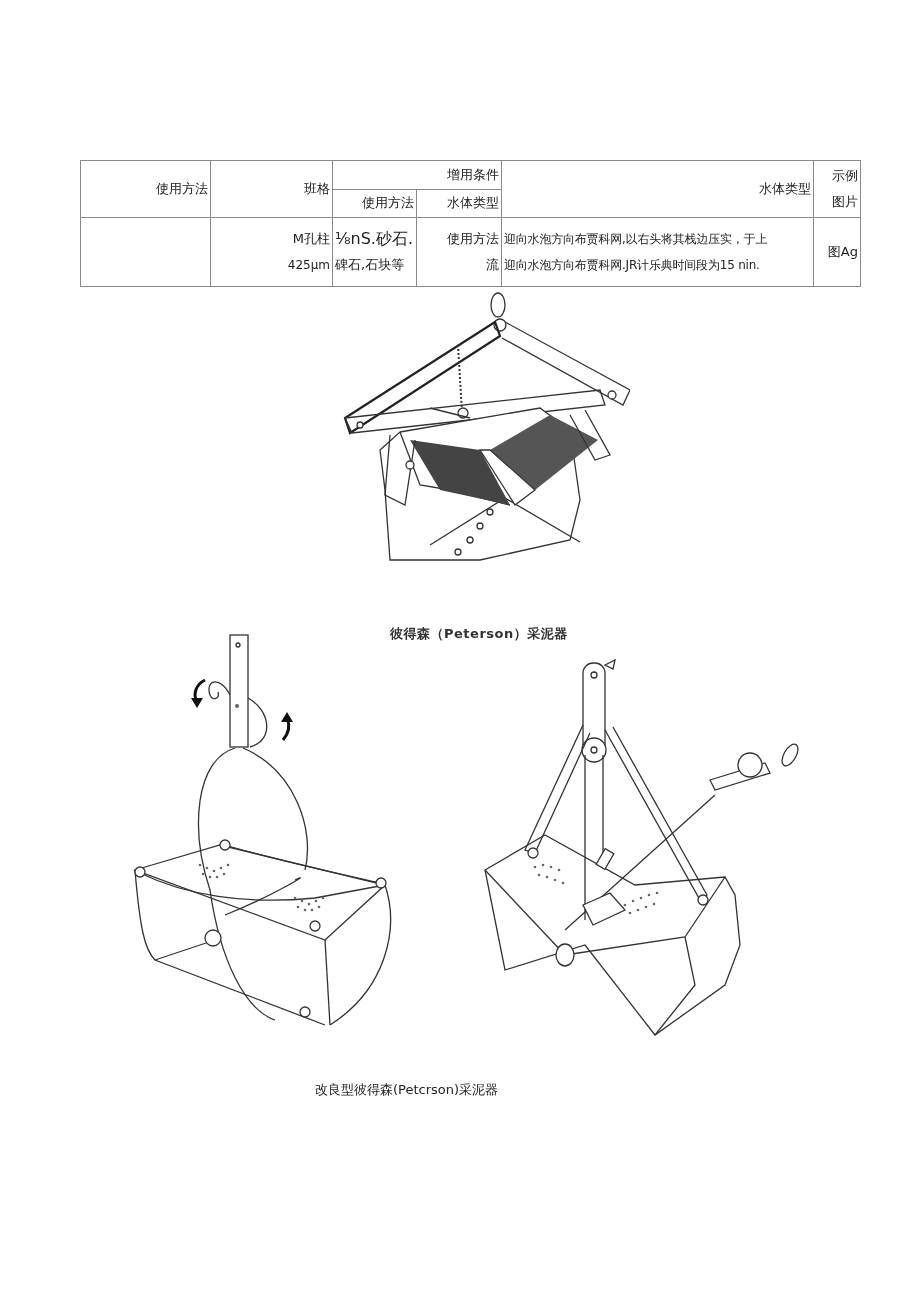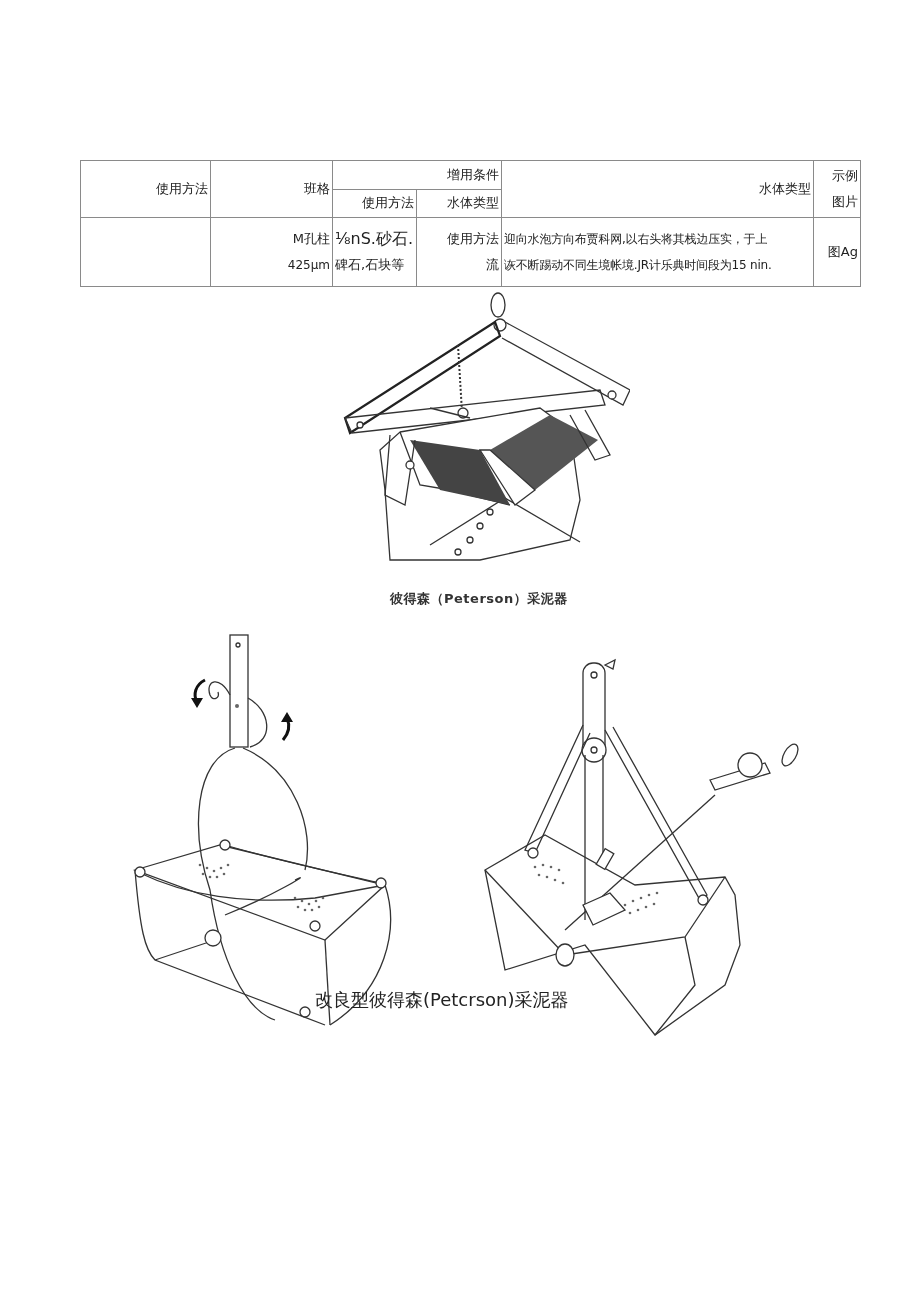--- a/index.html
+++ b/index.html
@@ -5,23 +5,23 @@
   html, body { margin:0; padding:0; background:#ffffff; }
   body { width:920px; height:1301px; position:relative; overflow:hidden;
          font-family:"DejaVu Sans","Liberation Sans",sans-serif; color:#222; }
   .tbl { position:absolute; left:80px; top:160px; width:780px; height:127px;
          border-collapse:collapse; table-layout:fixed; font-size:13px; }
   .tbl td { border:1px solid #8a8a8a; padding:0 2px; vertical-align:middle; line-height:26px; }
   .c { text-align:right;margin-left:27px; }
   .r { text-align:right; }
   .l { text-align:left; }
   .fig { position:absolute; }
-  .cap { position:absolute; font-size:13px; color:#222; white-space:nowrap; }
+  .cap { position:absolute; font-size:13px; color:#222; white-space:nowrap;margin-top:35px; }
   .cap1 { left:390px; top:590px; font-size:13px; color:#333; letter-spacing:0.5px; font-weight:bold; }
-  .cap2 { left:315px; top:988px; font-size:18px; }
+  .cap2 { left:315px; top:1046px; font-size:13px; }
   svg .ln { fill:none; stroke:#333; stroke-width:1.3; }
   svg .lnb { fill:none; stroke:#222; stroke-width:2.2; }
   svg .fw { fill:#fff; stroke:#333; stroke-width:1.3; }
   svg .dot { fill:#666; }
 </style>
 </head>
 <body>
 
 <table class="tbl">
   <colgroup>
@@ -56,21 +56,21 @@
     <td class="l">
       <div style="font-size:16px">⅛nS.砂石.</div>
       <div>碑石,石块等</div>
     </td>
     <td class="c">
       <div>使用方法</div>
       <div>流</div>
     </td>
     <td class="l" style="font-size:12px;letter-spacing:-0.2px">
       <div style="white-space:nowrap">迎向水泡方向布贾科网,以右头将其栈边压实，于上</div>
-      <div style="white-space:nowrap">诙不断踢动不同生境帐境.JR计乐典时间段为15 nin.</div>
+      <div style="white-space:nowrap">迎向水泡方向布贾科网.JR计乐典时间段为15 nin.</div>
     </td>
     <td class="c">图Ag</td>
   </tr>
 </tbody>
   </table>
 
 <svg class="fig" style="left:330px;top:290px" width="300" height="285" viewBox="0 0 300 285">
 
   <ellipse class="fw" cx="168" cy="15" rx="7" ry="12"></ellipse>
   <circle class="fw" cx="170" cy="35" r="6"></circle>

